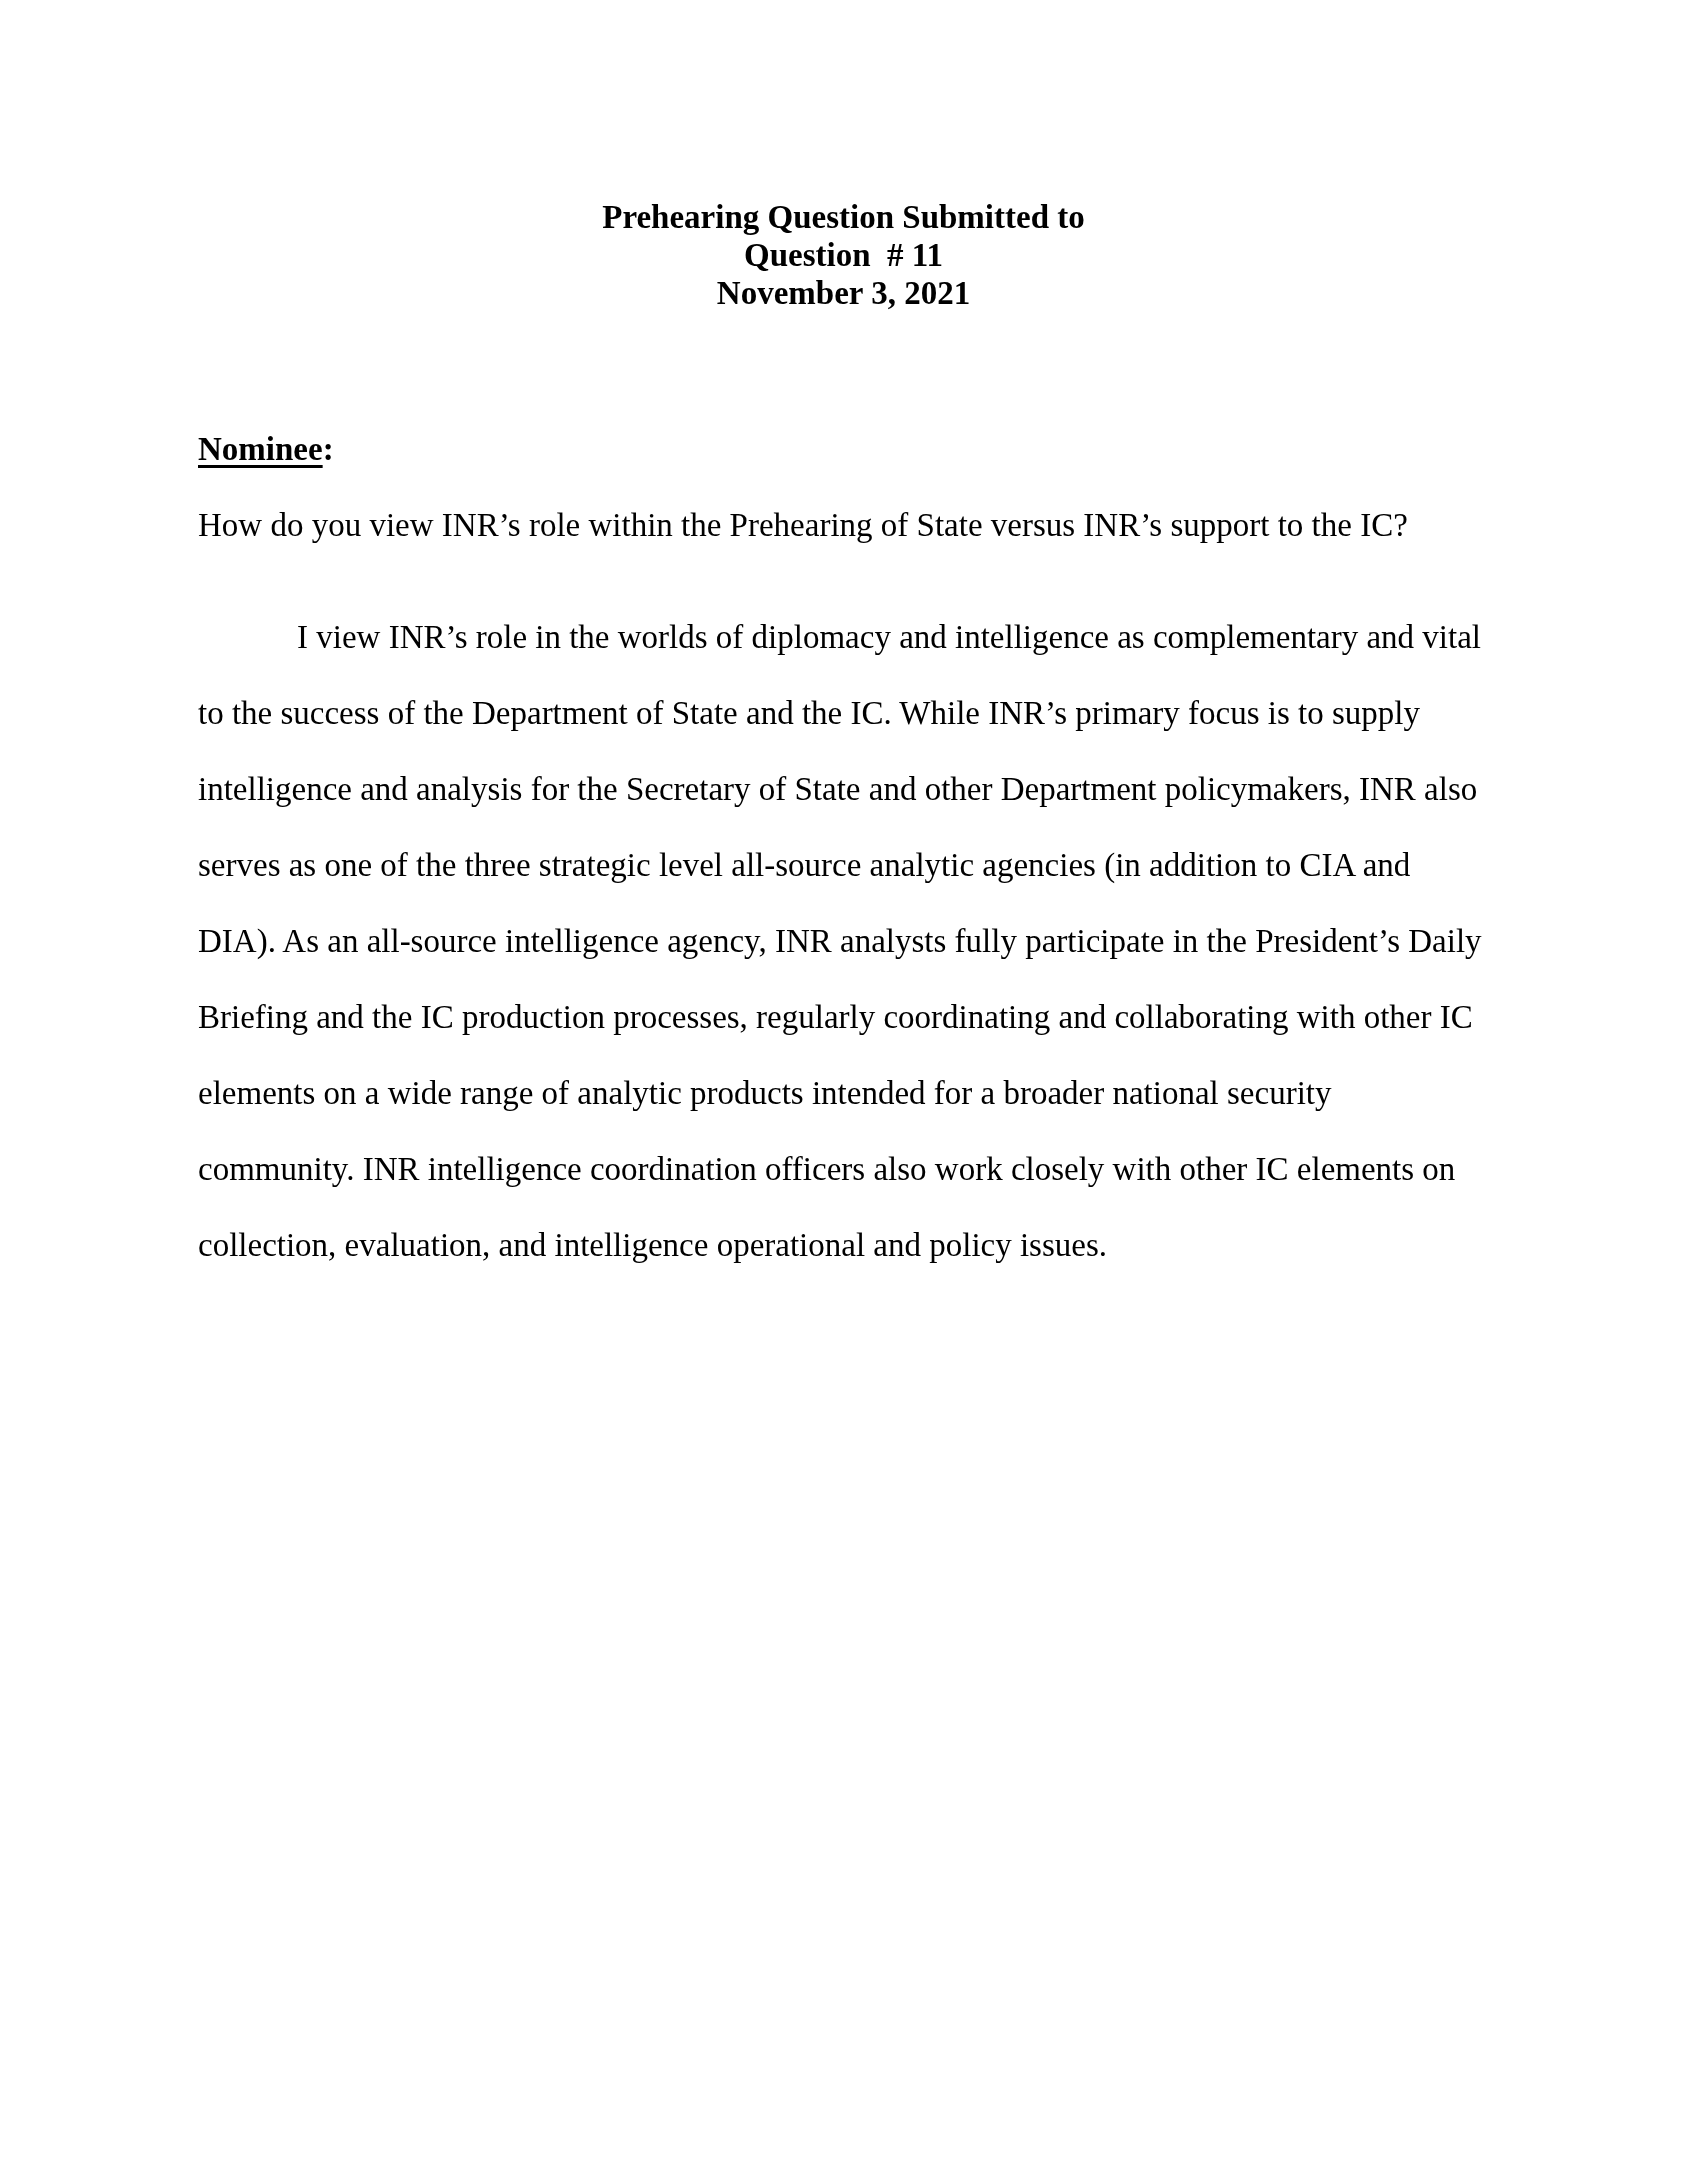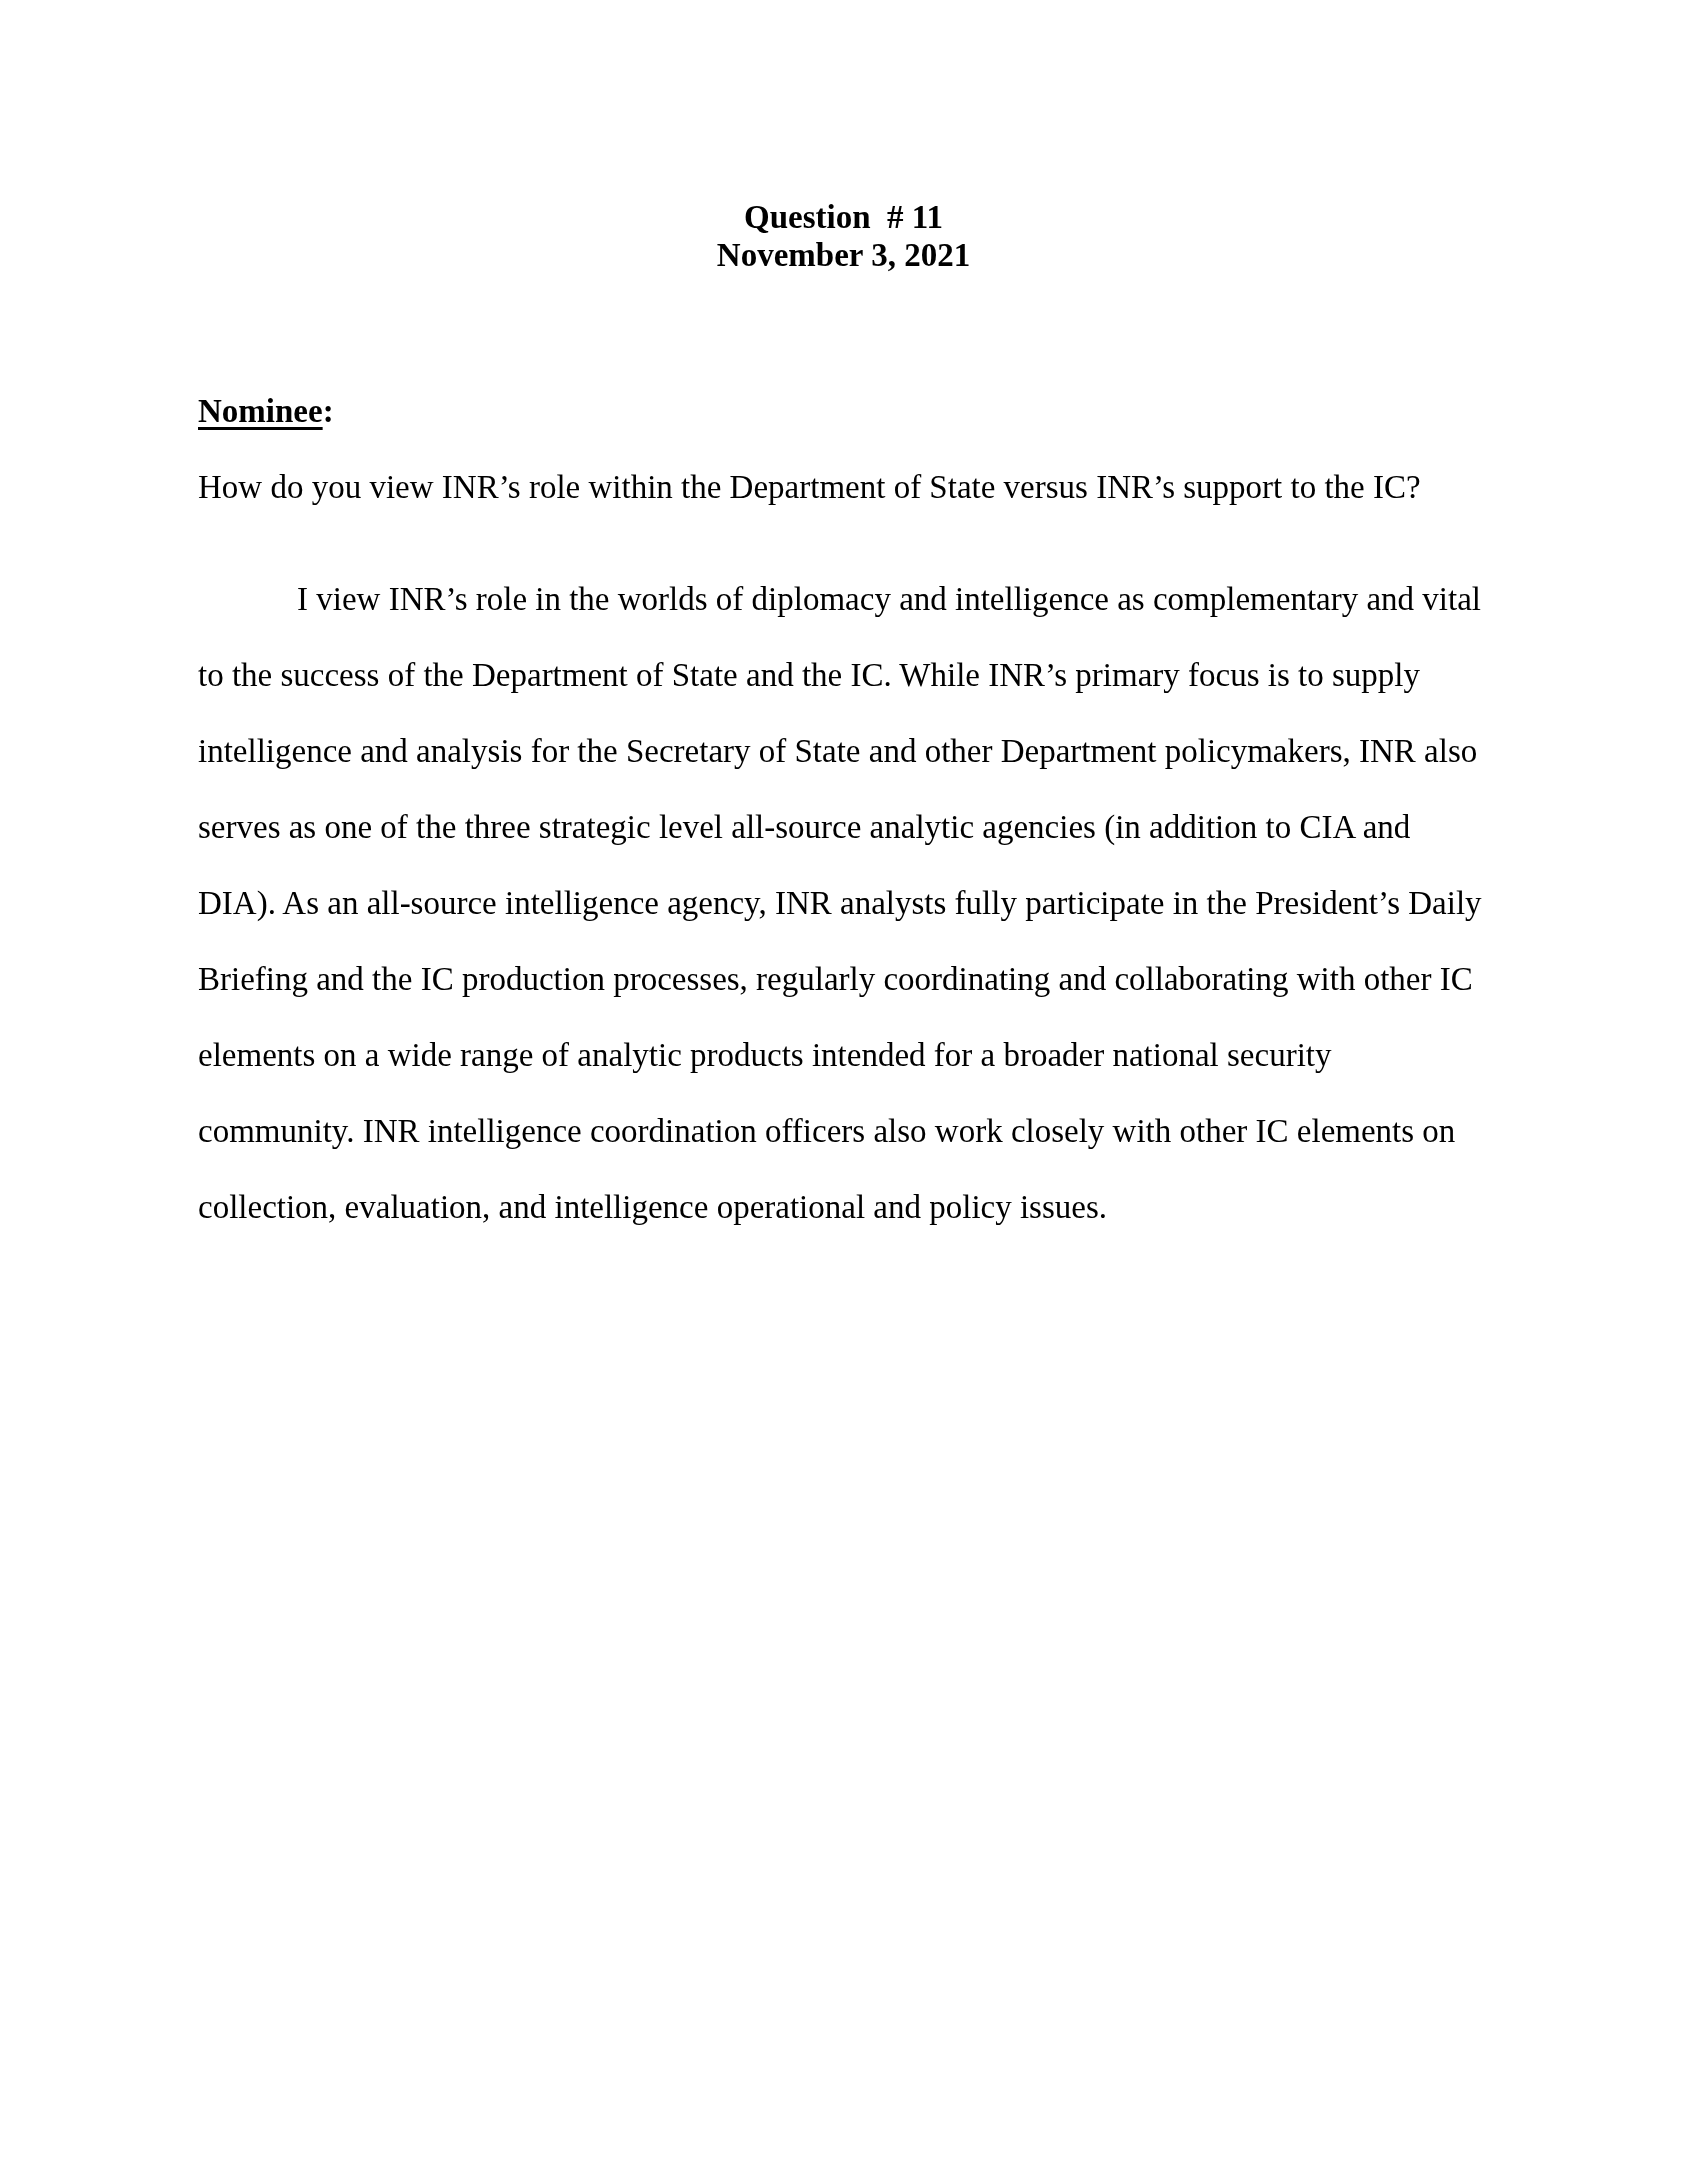--- a/index.html
+++ b/index.html
@@ -47,29 +47,30 @@
     margin: 36px 0 0 0;
     text-indent: 99px;
   }
 </style>
 </head>
 <body>
 
 <div class="page">
 
   <header class="doc-header">
+    <div class="header-line">Prehearing Question Submitted to</div>
     <div class="header-line">Question  # 11</div>
     <div class="header-line">November 3, 2021</div>
   </header>
 
   <main class="doc-body">
 
     <div class="label-line"><span class="u">Nominee</span><span>:</span></div>
 
-    <p class="question-text">How do you view INR’s role within the Department of State versus INR’s support to the IC?</p>
+    <p class="question-text">How do you view INR’s role within the Prehearing of State versus INR’s support to the IC?</p>
 
 
     <p class="answer-paragraph">I view INR’s role in the worlds of diplomacy and intelligence as complementary and vital to the success of the Department of State and the IC. While INR’s primary focus is to supply intelligence and analysis for the Secretary of State and other Department policymakers, INR also serves as one of the three strategic level all-source analytic agencies (in addition to CIA and DIA). As an all-source intelligence agency, INR analysts fully participate in the President’s Daily Briefing and the IC production processes, regularly coordinating and collaborating with other IC elements on a wide range of analytic products intended for a broader national security community. INR intelligence coordination officers also work closely with other IC elements on collection, evaluation, and intelligence operational and policy issues.</p>
 
   </main>
 
 </div>
 
 
 </body></html>

